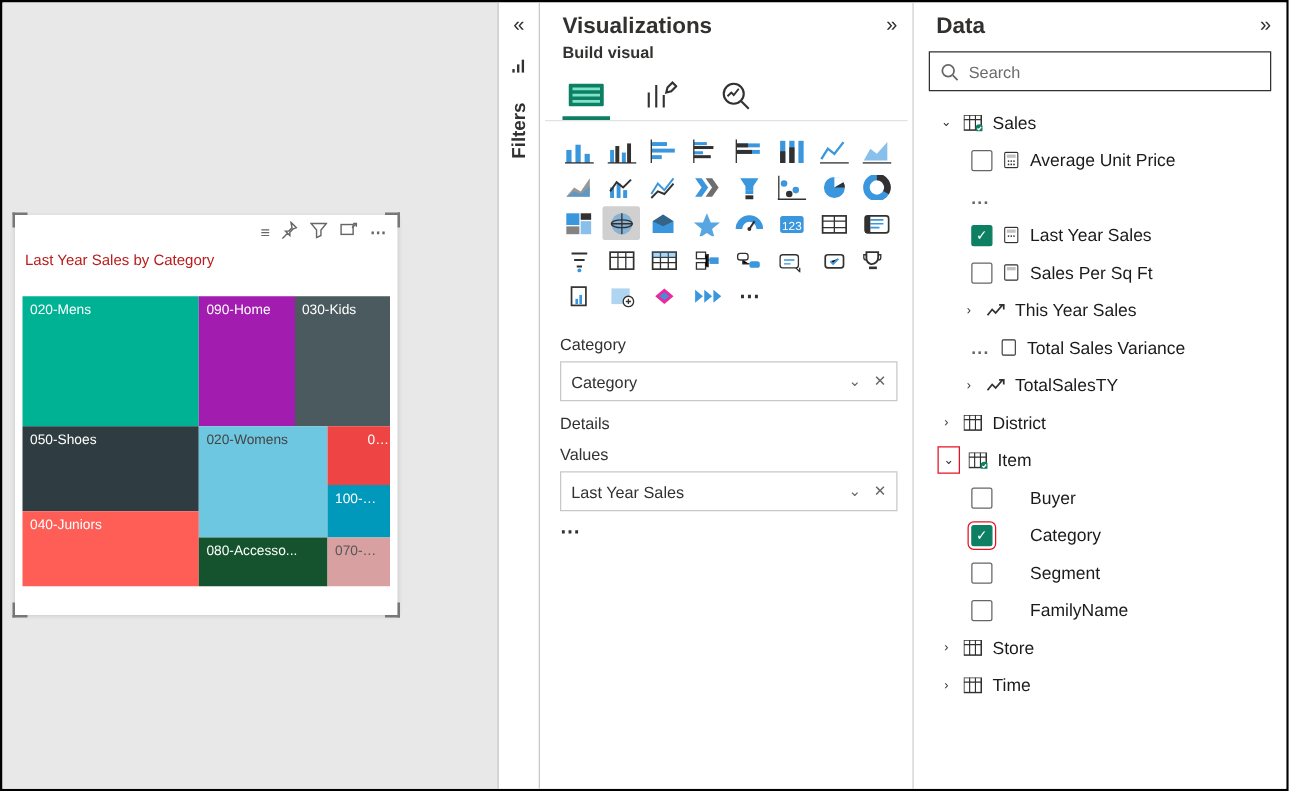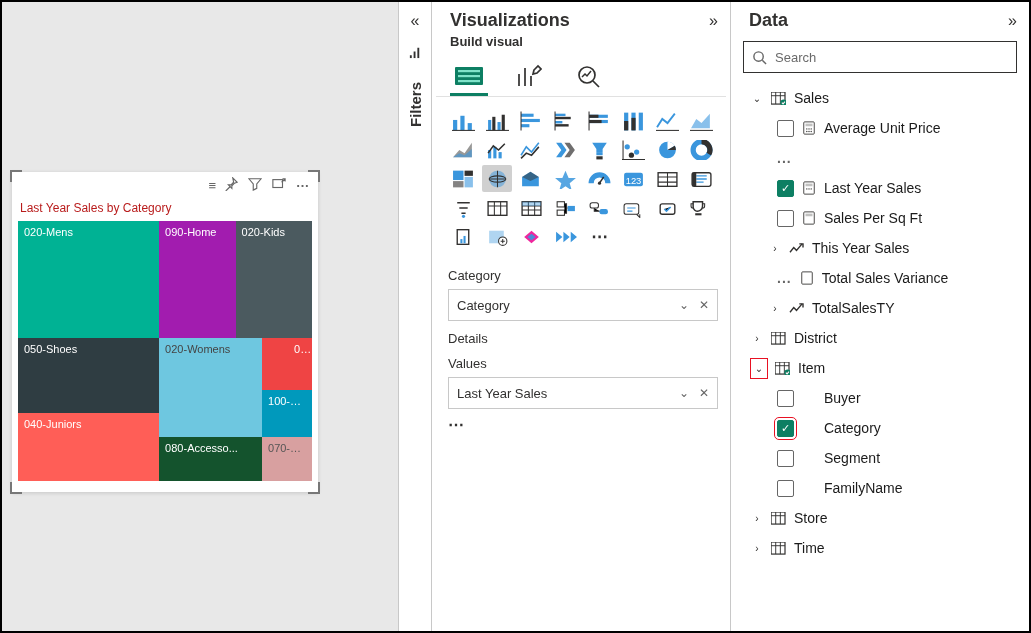--- a/index.html
+++ b/index.html
@@ -7,21 +7,21 @@
 .canvas{flex:1;position:relative;background:#e8e8e8;border-right:1px solid #c8c8c8}
 .visual-card{position:absolute;left:10px;top:170px;width:306px;height:320px;background:#fff;box-shadow:0 1px 4px rgba(0,0,0,.15)}
 .visual-card .corner{position:absolute;width:10px;height:10px;border:2px solid #777}
 .corner.tl{top:-2px;left:-2px;border-right:none;border-bottom:none}
 .corner.tr{top:-2px;right:-2px;border-left:none;border-bottom:none}
 .corner.bl{bottom:-2px;left:-2px;border-right:none;border-top:none}
 .corner.br{bottom:-2px;right:-2px;border-left:none;border-top:none}
 .card-header{height:26px;display:flex;justify-content:flex-end;align-items:center;gap:10px;padding:0 8px;color:#666}
 .card-header span{cursor:pointer}
 .card-title{padding:3px 8px 6px;font-size:12px;color:#b91c1c}
-.treemap{position:relative;margin:0 6px 6px;height:260px}
+.treemap{position:relative;margin:16px 6px 6px;height:232px}
 .tile{position:absolute;box-sizing:border-box;padding:5px 6px;font-size:11px;color:#fff;overflow:hidden;white-space:nowrap;text-overflow:ellipsis}
 .filters-rail{width:32px;border-right:1px solid #c8c8c8;background:#fff;display:flex;flex-direction:column;align-items:center;gap:14px;padding-top:10px}
 .filters-rail .rot{writing-mode:vertical-rl;transform:rotate(180deg);font-size:15px;font-weight:600;color:#323130;margin-top:6px}
 .vis-pane{width:298px;border-right:1px solid #c8c8c8;background:#fff;display:flex;flex-direction:column;padding:0}
 .pane-header{display:flex;justify-content:space-between;align-items:center;padding:8px 12px 2px 18px}
 .pane-header h2{margin:0;font-size:18px;font-weight:600}
 .chev{font-size:16px;color:#323130;cursor:pointer}
 .sub{padding:1px 18px 6px;font-size:13px;font-weight:600}
 .tabs{display:flex;gap:22px;padding:4px 18px 0;align-items:flex-end}
 .tab{width:38px;height:34px;display:flex;align-items:center;justify-content:center;color:#666;cursor:pointer;border-bottom:3px solid transparent}
@@ -72,21 +72,21 @@
         <span><svg width="14" height="14" viewBox="0 0 16 16">
               <rect x="1" y="3" width="11" height="9" fill="none" stroke="#666" stroke-width="1.3"></rect>
               <path fill="none" stroke="#666" stroke-width="1.3" d="M12 2h3v3M15 2l-4 4"></path>
             </svg></span>
         <span style="letter-spacing:1px;font-weight:bold">⋯</span>
       </div>
       <div class="card-title">Last Year Sales by Category</div>
       <div class="treemap" id="treemap">
           <div class="tile" style="left: 0%; top: 0%; width: 48%; height: 45%; background: rgb(0, 178, 148);">020-Mens</div>
           <div class="tile" style="left: 48%; top: 0%; width: 26%; height: 45%; background: #a21caf;">090-Home</div>
-          <div class="tile" style="left: 74%; top: 0%; width: 26%; height: 45%; background: rgb(75, 90, 95);">020-Kids</div>
+          <div class="tile" style="left: 74%; top: 0%; width: 26%; height: 45%; background: rgb(75, 90, 95);">030-Kids</div>
           <div class="tile" style="left: 0%; top: 45%; width: 48%; height: 29%; background: rgb(47, 61, 66);">050-Shoes</div>
           <div class="tile" style="left: 48%; top: 45%; width: 35%; height: 38%; background: rgb(110, 199, 224); color: rgb(68, 68, 68);">020-Womens</div>
           <div class="tile" style="left: 83%; top: 45%; width: 17%; height: 20%; background: #ef4444; padding-left: 32px;">060-I...</div>
           <div class="tile" style="left: 83%; top: 65%; width: 17%; height: 18%; background: rgb(0, 153, 188);">100-G...</div>
           <div class="tile" style="left: 0%; top: 74%; width: 48%; height: 26%; background: rgb(255, 94, 87);">040-Juniors</div>
           <div class="tile" style="left: 48%; top: 83%; width: 35%; height: 17%; background: #14532d;">080-Accesso...</div>
           <div class="tile" style="left: 83%; top: 83%; width: 17%; height: 17%; background: rgb(216, 160, 160); color: rgb(85, 85, 85);">070-H...</div>
         </div>
     </div>
   </div>

